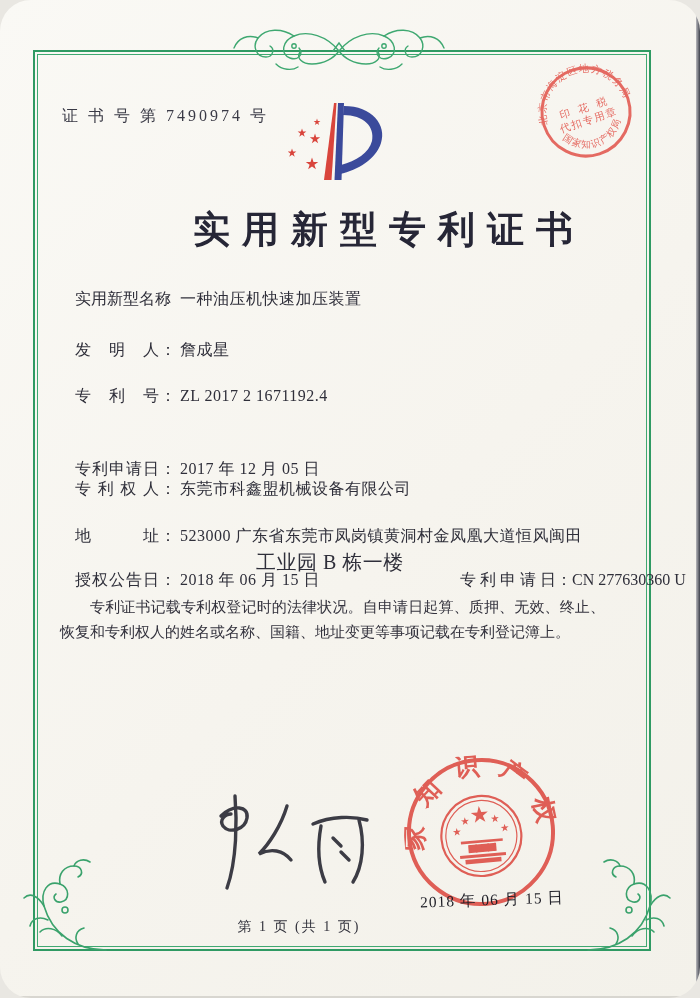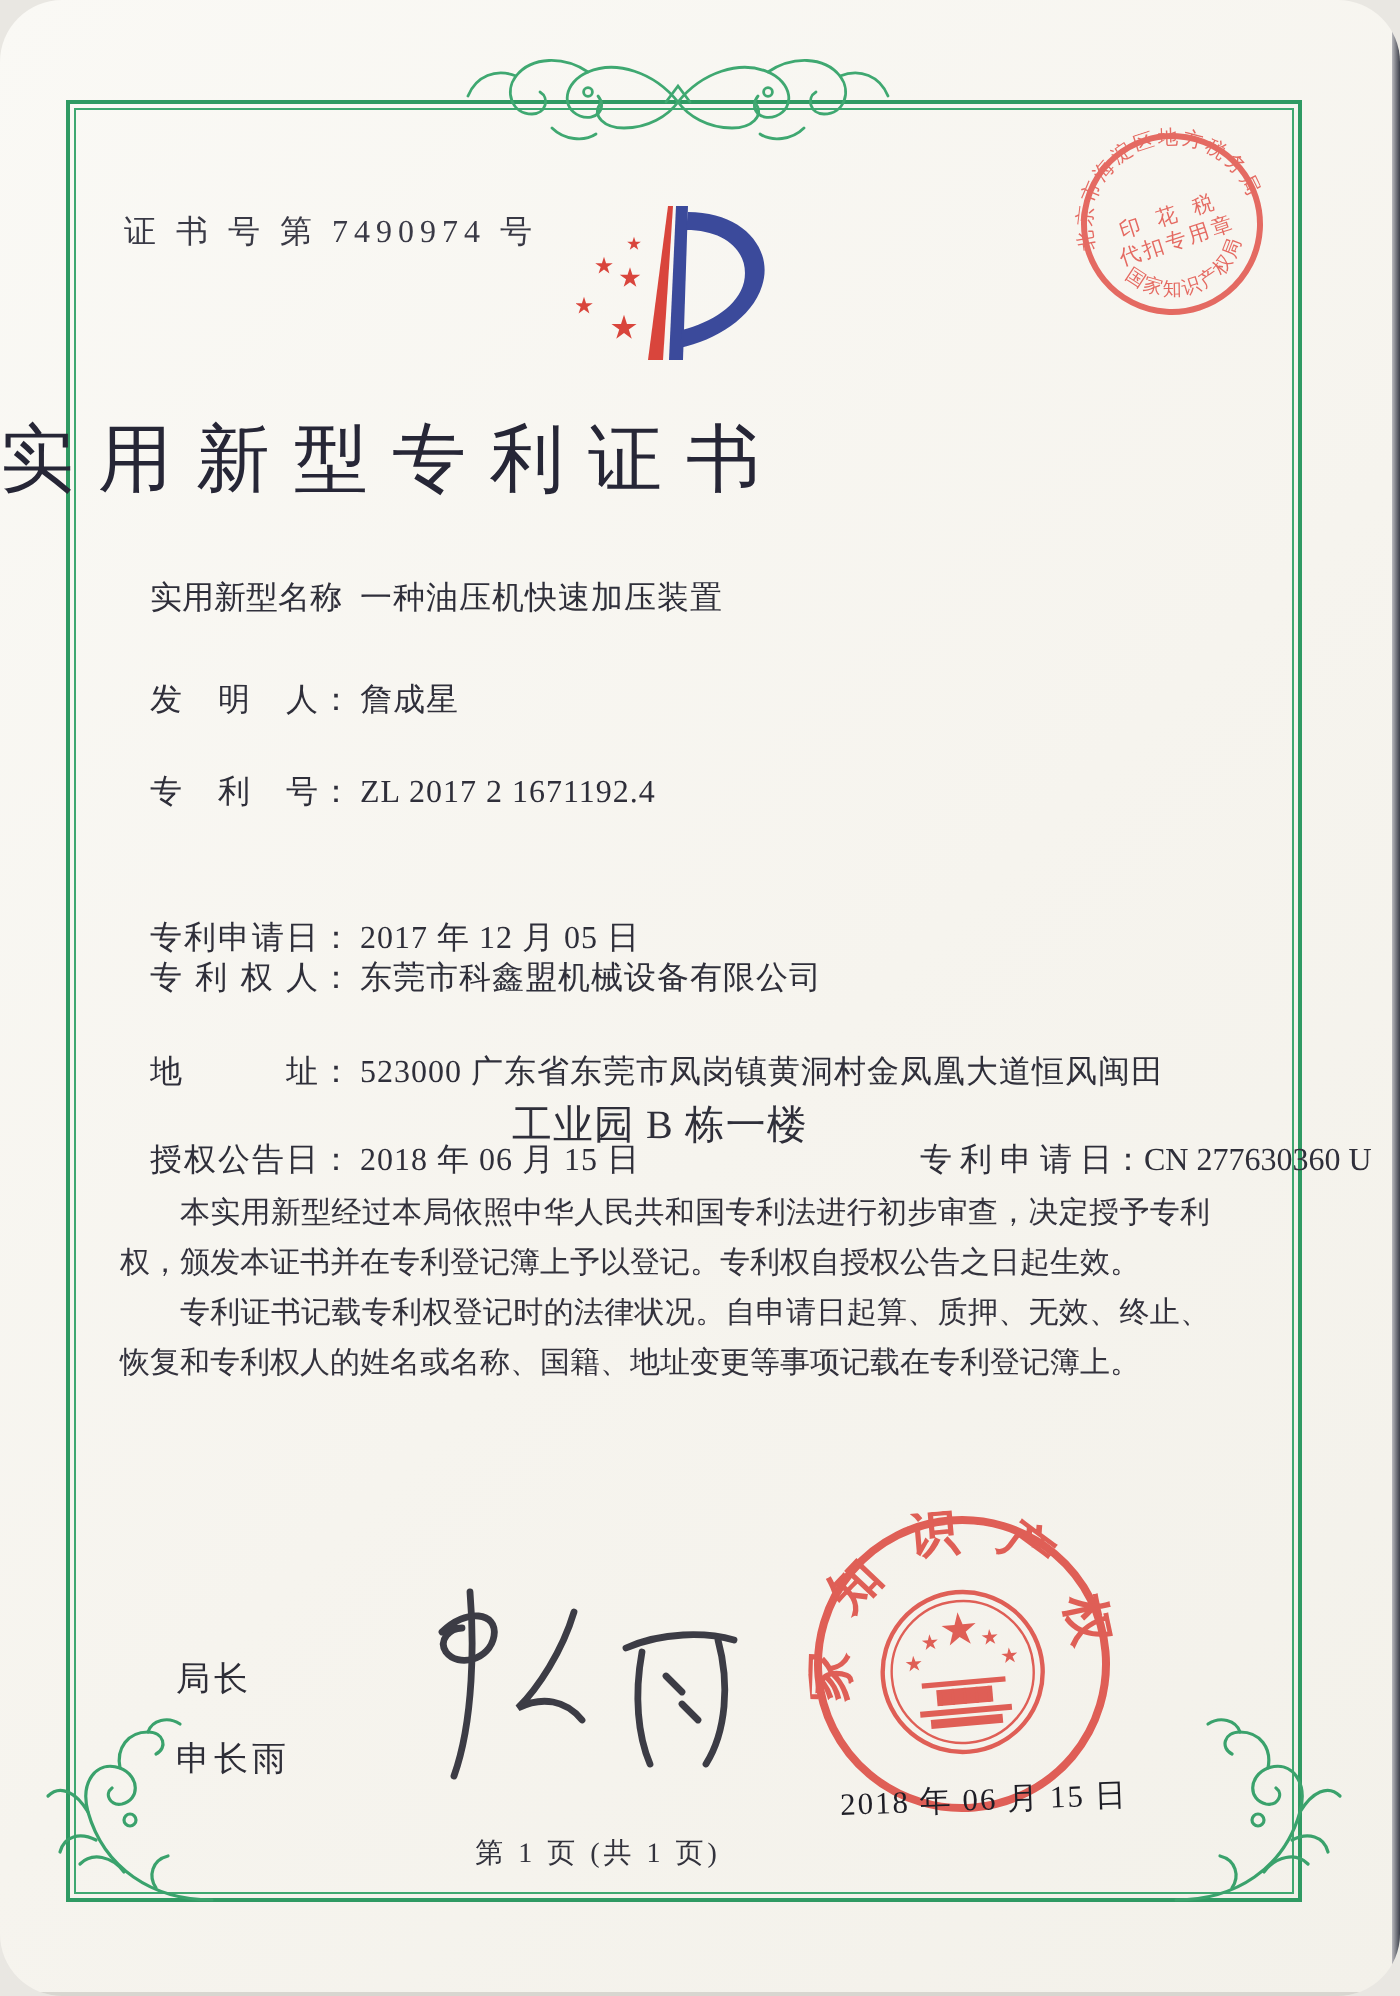--- a/index.html
+++ b/index.html
@@ -15,22 +15,22 @@
     background:linear-gradient(to right,#b9b9bd,#3c3f4a);}
   .scan-edge-bottom{position:absolute;left:0;bottom:0;width:100%;height:2px;background:#d8d6d0;}
 
   .frame{position:absolute;left:33px;top:50px;width:614px;height:897px;
     border:2px solid #2f9a63;}
   .frame-inner{position:absolute;inset:2px;border:1px solid #3fa871;}
 
   .cert-no{position:absolute;left:62px;top:106px;font-size:16px;letter-spacing:3px;color:#3a3a46;}
 
   .logo{position:absolute;left:288px;top:96px;}
-  .title{position:absolute;left:0;top:205px;width:585px;text-align:left;
-    font-size:37px;font-weight:400;letter-spacing:12px;color:#262636;}
+  .title{position:absolute;left:0;top:205px;width:585px;text-align:right;
+    font-size:37px;font-weight:700;letter-spacing:12px;color:#262636;}
 
   .rows{position:absolute;left:75px;top:0;width:600px;font-size:16px;}
   .row{position:absolute;white-space:nowrap;}
   .row .lab{display:inline-block;width:84px;text-align:justify;text-align-last:justify;}
   .row .colon{display:inline-block;margin:0 4px 0 1px;}
   .row .val{display:inline-block;letter-spacing:.5px;}
   .addr2{position:absolute;left:181px;letter-spacing:.5px;font-size:20px;}
   .row-right{position:absolute;left:385px;white-space:nowrap;font-size:16px;}
   .row-right .lab{display:inline-block;width:96px;text-align:justify;text-align-last:justify;}
 
@@ -146,28 +146,23 @@
     <div class="addr2" style="top:549px">工业园 B 栋一楼</div>
     <div class="row" style="top:570px">
       <span class="lab">授权公告日</span><span class="colon">：</span><span class="val">2018 年 06 月 15 日</span>
     </div>
     <div class="row-right" style="top:570px">
       <span class="lab">专利申请日</span><span class="colon">：</span><span class="val">CN 277630360 U</span>
     </div>
   </div>
 
   <div class="paras">
-    <p>本实用新型经过本局依照中华人民共和国专利法进行初步审查，决定授予专利权，颁发本证书并在专利登记簿上予以登记。专利权自授权公告之日起生效。</p>
     <p>专利证书记载专利权登记时的法律状况。自申请日起算、质押、无效、终止、恢复和专利权人的姓名或名称、国籍、地址变更等事项记载在专利登记簿上。</p>
   </div>
 
-  <div class="signer">
-    <div>局长</div>
-    <div>申长雨</div>
-  </div>
 
   <svg class="signature" width="185" height="105" viewBox="0 0 185 105">
     <g stroke="#23232e" stroke-width="3.4" fill="none" stroke-linecap="round" opacity=".88">
       <path d="M26,26 C38,14 54,16 52,28 C50,40 34,44 28,36 C24,30 30,24 36,24"></path>
       <path d="M40,6 C42,30 42,70 32,98"></path>
       <path d="M92,16 C86,36 74,54 64,64 C76,58 88,60 96,70"></path>
       <path d="M118,34 C136,26 158,26 172,30"></path>
       <path d="M126,36 C122,58 124,78 130,92"></path>
       <path d="M164,30 C170,52 168,76 158,92"></path>
       <path d="M138,48 l8,8 M146,62 l8,8"></path>

